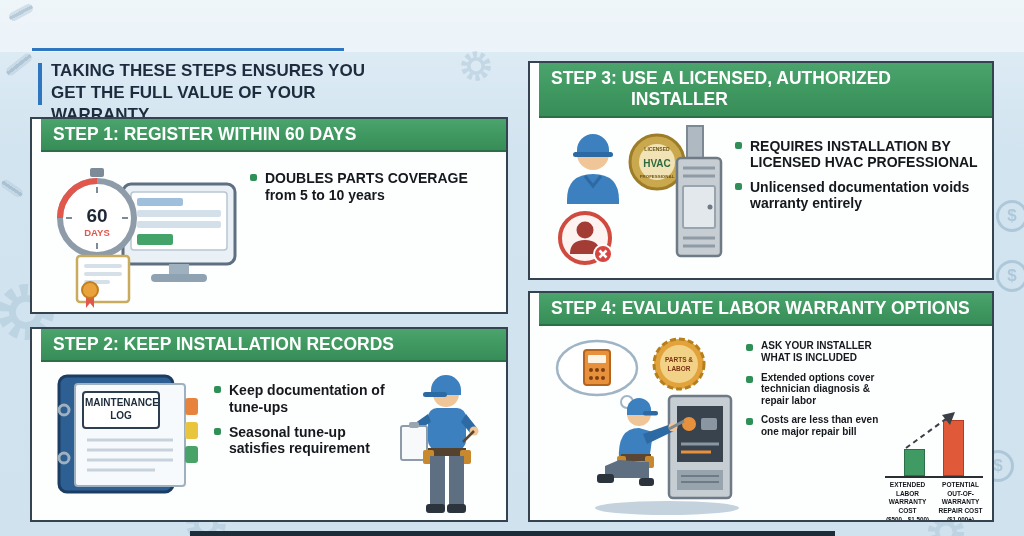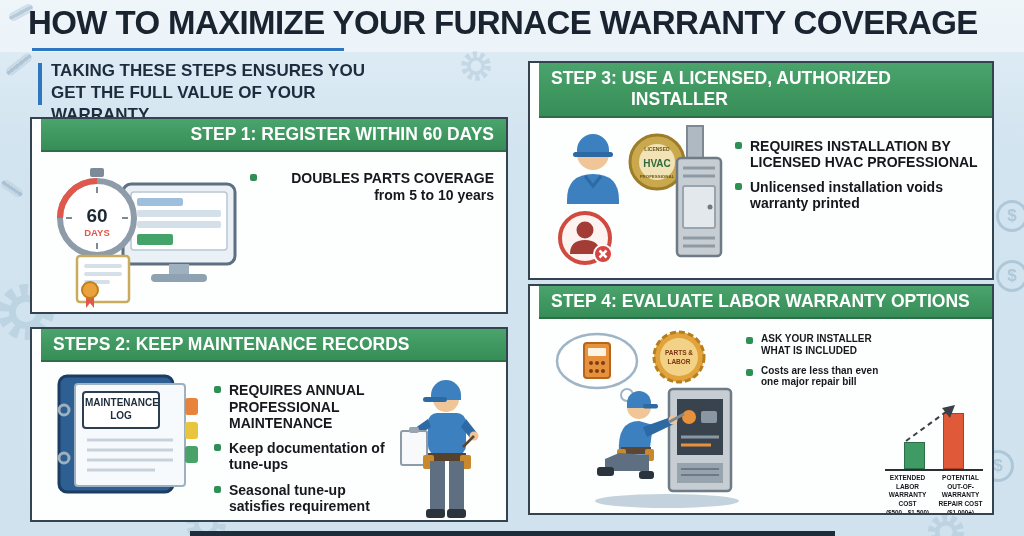--- a/index.html
+++ b/index.html
@@ -31,24 +31,24 @@
   
   .title { position: absolute; left: 28px; top: 4px; font-size: 33px; font-weight: 800;
            letter-spacing: -0.6px; color: #1a2430; white-space: nowrap; }
   .title-underline { position: absolute; left: 32px; top: 48px; width: 312px; height: 3px; background: #2e77c0; }
   .intro { position: absolute; left: 51px; top: 60px; width: 352px; font-size: 17px; font-weight: 800;
            color: #1d2c3c; line-height: 1.28; }
   .intro-accent { position: absolute; left: 38px; top: 63px; width: 4px; height: 42px; background: #2e77c0; }
 
   
   .panel { position: absolute; background: #fdfefe; border: 2px solid #35424f; overflow: hidden; padding-left: 9px; }
-  #step1 { left: 30px;  top: 117px; width: 478px; height: 197px; text-align: right; }
+  #step1 { left: 30px;  top: 117px; width: 478px; height: 197px; }
   #step2 { left: 30px;  top: 327px; width: 478px; height: 195px; }
   #step3 { left: 528px; top: 61px;  width: 466px; height: 219px; }
-  #step4 { left: 528px; top: 284px; width: 466px; height: 231px; }
+  #step4 { left: 528px; top: 291px; width: 466px; height: 231px; }
   .p-head { background: linear-gradient(180deg, #4aa46c, #378d57); color: #fff; font-weight: 800;
             font-size: 17.5px; line-height: 1.22; padding: 5px 12px; border-bottom: 2px solid #2c6f46; }
   #step3 .p-head .line2 { display: block; margin-left: 80px; }
   .p-body { display: flex; padding: 6px 8px; position: relative; }
 
   
   .bullets { list-style: none; flex: 1; }
   .bullet { display: flex; gap: 8px; margin-bottom: 9px; font-size: 14px; line-height: 1.16; color: #15191d; }
   .bullet .dot { flex: none; width: 7px; height: 7px; border-radius: 2px; background: #2f8f57; margin-top: 4px; }
   .bullet .b { font-weight: 800; }
@@ -112,21 +112,20 @@
       <span>$</span>
     </div>
   <div class="dollar d2">
       <span>$</span>
     </div>
   <div class="dollar d3">
       <span>$</span>
     </div>
   <div class="bottom-strip"></div>
 
-  <h1 class="title">HOW TO MAXIMIZE YOUR FURNACE WARRANTY COVERAGE</h1>
   <div class="title-underline"></div>
   <div class="intro-accent"></div>
   <div class="intro">TAKING THESE STEPS ENSURES YOU GET THE FULL VALUE OF YOUR WARRANTY.</div>
 
   <section class="panel" id="step1">
     <div class="p-head">STEP 1:  REGISTER WITHIN 60 DAYS</div>
     <div class="p-body">
       <div class="illus">
         <svg width="195" height="152" viewBox="0 0 195 152">
           <g>
@@ -163,44 +162,40 @@
       <ul class="bullets">
         <li class="bullet">
             <span class="dot"></span>
             <span class="txt"><span class="b">DOUBLES PARTS COVERAGE</span><span class="r"> from 5 to 10 years</span></span>
           </li>
       </ul>
     </div>
   </section>
 
   <section class="panel" id="step2">
-    <div class="p-head">STEPS 2: KEEP MAINTENANCE RECORDS</div>
+    <div class="p-head">STEP 2: KEEP INSTALLATION RECORDS</div>
     <div class="p-body">
       <div class="illus">
         <svg width="155" height="145" viewBox="0 0 155 145">
           <rect x="10" y="8" width="114" height="116" rx="8" fill="#2d5f92" stroke="#1c3d63" stroke-width="3"></rect>
           <rect x="26" y="16" width="110" height="102" rx="3" fill="#f7fafc" stroke="#9fb0bf" stroke-width="2"></rect>
           <rect x="136" y="30" width="13" height="17" rx="3" fill="#e8833d"></rect>
           <rect x="136" y="54" width="13" height="17" rx="3" fill="#e9c43d"></rect>
           <rect x="136" y="78" width="13" height="17" rx="3" fill="#49a368"></rect>
           <rect x="34" y="24" width="76" height="36" rx="3" fill="#ffffff" stroke="#2d3e50" stroke-width="2"></rect>
           <line x1="38" y1="72" x2="124" y2="72" stroke="#c7d2dc" stroke-width="3"></line>
           <line x1="38" y1="82" x2="124" y2="82" stroke="#c7d2dc" stroke-width="3"></line>
           <line x1="38" y1="92" x2="124" y2="92" stroke="#c7d2dc" stroke-width="3"></line>
           <line x1="38" y1="102" x2="106" y2="102" stroke="#c7d2dc" stroke-width="3"></line>
           <circle cx="15" cy="42" r="5" fill="none" stroke="#9fb0bf" stroke-width="3"></circle>
           <circle cx="15" cy="90" r="5" fill="none" stroke="#9fb0bf" stroke-width="3"></circle>
         </svg>
         <div class="binder-label">MAINTENANCE LOG</div>
       </div>
       <ul class="bullets">
-        <li class="bullet">
-            <span class="dot"></span>
-            <span class="txt"><span class="b">REQUIRES ANNUAL PROFESSIONAL MAINTENANCE</span><span class="r"></span></span>
-          </li>
         <li class="bullet">
             <span class="dot"></span>
             <span class="txt"><span class="b"></span><span class="r">Keep documentation of tune-ups</span></span>
           </li>
         <li class="bullet">
             <span class="dot"></span>
             <span class="txt"><span class="b"></span><span class="r">Seasonal tune-up satisfies requirement</span></span>
           </li>
       </ul>
       <svg class="tech2" width="105" height="150" viewBox="0 0 105 150">
@@ -264,21 +259,21 @@
           </g>
         </svg>
       </div>
       <ul class="bullets">
         <li class="bullet">
             <span class="dot"></span>
             <span class="txt"><span class="b">REQUIRES INSTALLATION BY LICENSED HVAC PROFESSIONAL</span><span class="r"></span></span>
           </li>
         <li class="bullet">
             <span class="dot"></span>
-            <span class="txt"><span class="b">Unlicensed</span><span class="r"> installation voids warranty printed</span></span>
+            <span class="txt"><span class="b">Unlicensed</span><span class="r"> documentation voids warranty entirely</span></span>
           </li>
       </ul>
     </div>
   </section>
 
   <section class="panel" id="step4">
     <div class="p-head">STEP 4: EVALUATE LABOR WARRANTY OPTIONS</div>
     <div class="p-body">
       <div class="illus4">
         <svg width="195" height="192" viewBox="0 0 195 192">
@@ -328,20 +323,24 @@
             <rect x="50" y="142" width="17" height="9" rx="3" fill="#2b333d"></rect>
             <rect x="92" y="146" width="15" height="8" rx="3" fill="#2b333d"></rect>
           </g>
         </svg>
         <div class="badge4-label">PARTS &amp; LABOR</div>
       </div>
       <ul class="bullets">
         <li class="bullet">
             <span class="dot"></span>
             <span class="txt"><span class="b">ASK YOUR INSTALLER WHAT IS INCLUDED</span><span class="r"></span></span>
+          </li>
+        <li class="bullet">
+            <span class="dot"></span>
+            <span class="txt"><span class="b"></span><span class="r">Extended options cover technician diagnosis &amp; repair labor</span></span>
           </li>
         <li class="bullet">
             <span class="dot"></span>
             <span class="txt"><span class="b"></span><span class="r">Costs are less than even one major repair bill</span></span>
           </li>
       </ul>
       <div class="chart">
         <div class="bars-wrap">
           <svg class="chart-arrow" width="100" height="70">
             <line x1="22" y1="42" x2="66" y2="10" stroke="#3a4048" stroke-width="2" stroke-dasharray="5 4"></line>

